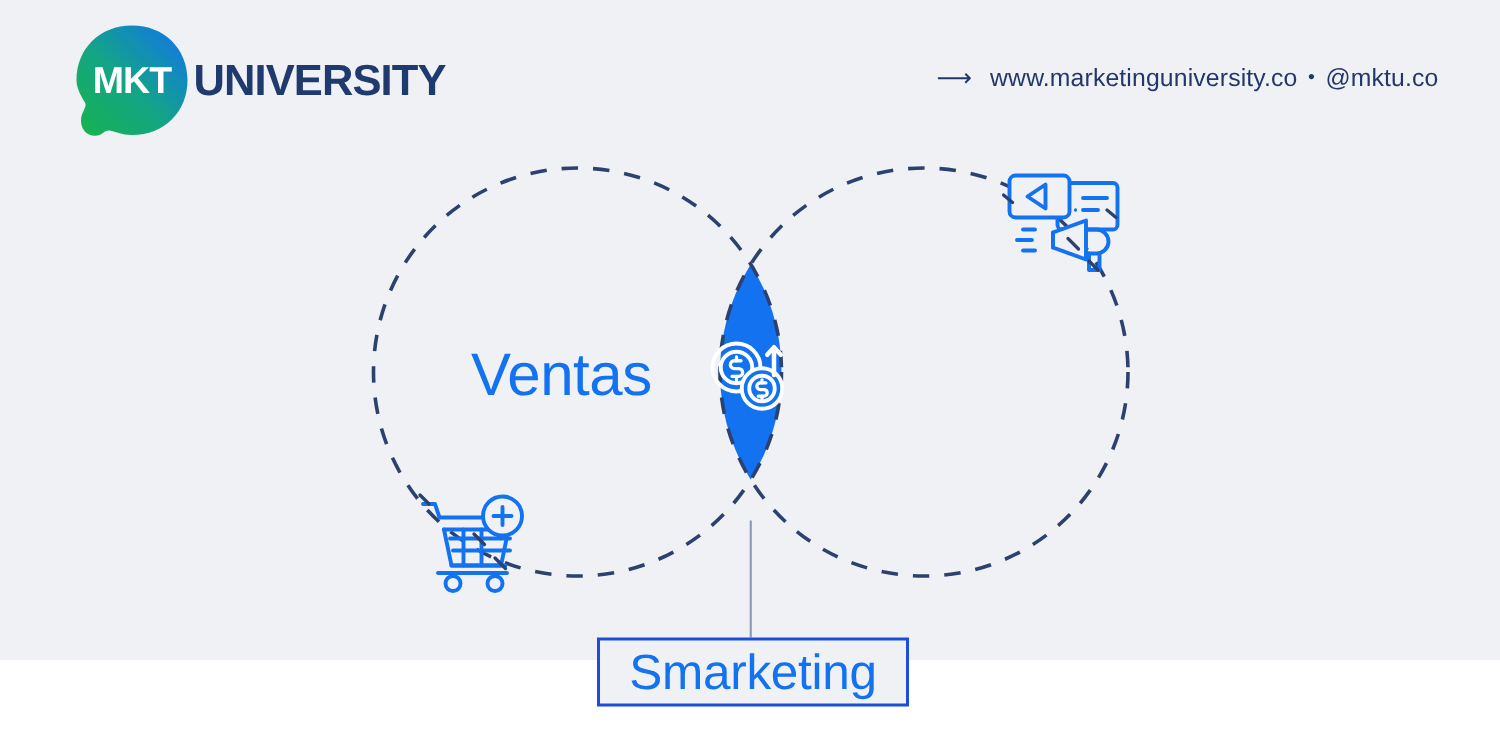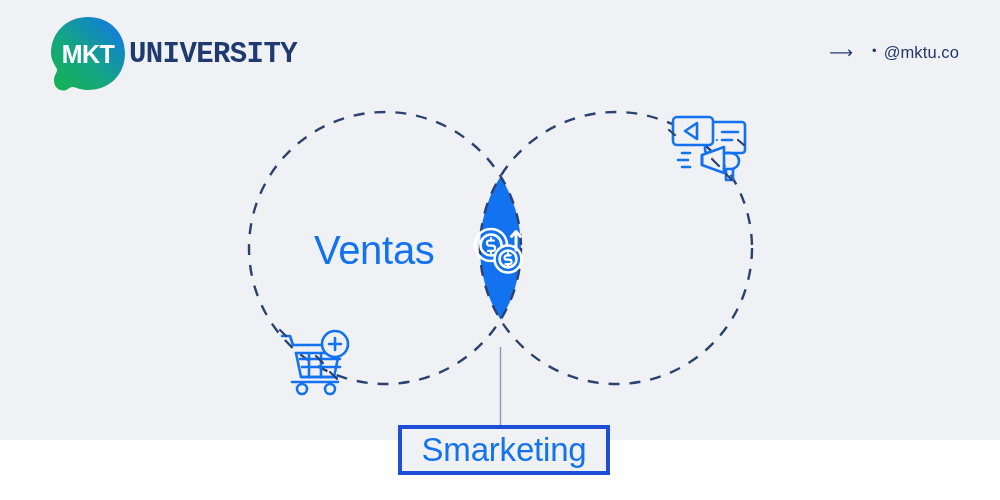--- a/index.html
+++ b/index.html
@@ -53,21 +53,21 @@
     letter-spacing: -0.6px;
     font-family: "Liberation Sans", sans-serif;
   }
   #logo-wordmark {
     margin-left: 1px;
     color: #1F3A6E;
     font-size: 29px;
     font-weight: bold;
     letter-spacing: -0.6px;
     line-height: 1;
-    font-family: Liberation Mono, monospace;
+    font-family: Liberation Sans, sans-serif;
   }
 
   #header-contact {
     position: absolute;
     right: 41px;
     top: 43px;
     display: flex;
     align-items: center;
     color: #22386B;
     font-size: 16.5px;
@@ -118,21 +118,21 @@
     left: 551px;
     top: 228px;
   }
 
   #smarketing-box {
     position: absolute;
     left: 398px;
     top: 425px;
     width: 204px;
     height: 42px;
-    border: 4px solid #1d4ed8;
+    border: 2px solid #1d4ed8;
     background: #F0F1F4;
     display: flex;
     align-items: center;
     justify-content: center;
   }
   #smarketing-label {
     color: #1272F0;
     font-size: 33px;
     letter-spacing: -0.2px;
     white-space: nowrap;
@@ -171,20 +171,21 @@
                    C5 48.5 3 44 3 39.5
                    C3 18.5 18.5 3 40 3 Z" fill="url(#logoGrad)"></path>
         </svg>
         <div id="logo-mark-text">MKT</div>
       </div>
       <div id="logo-wordmark">UNIVERSITY</div>
     </div>
 
     <div id="header-contact">
       <span id="header-arrow-icon">⟶</span>
+      <span id="header-site">www.marketinguniversity.co</span>
       <span id="header-sep">•</span>
       <span id="header-handle">@mktu.co</span>
     </div>
 
   </div>
 
   <div id="venn-area">
 
     <svg id="venn-svg" width="1000" height="500" viewBox="0 0 1000 500" aria-hidden="true">
       <defs>

